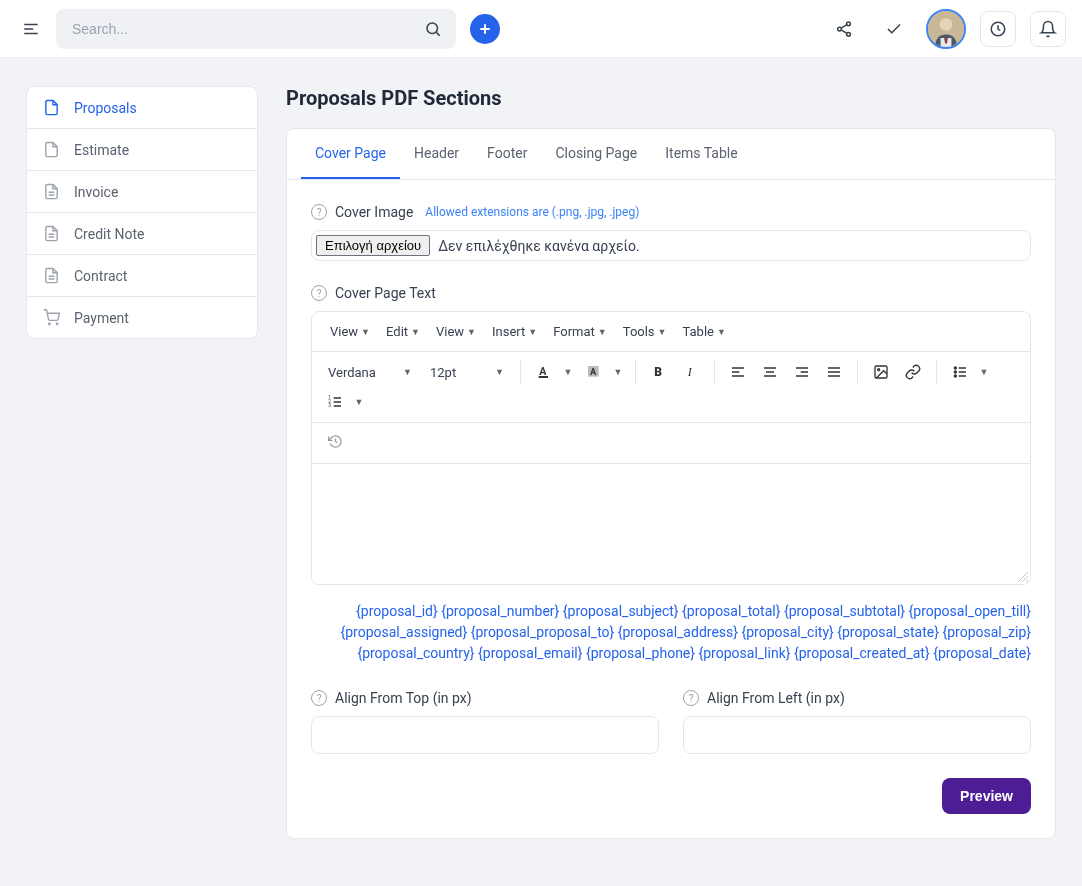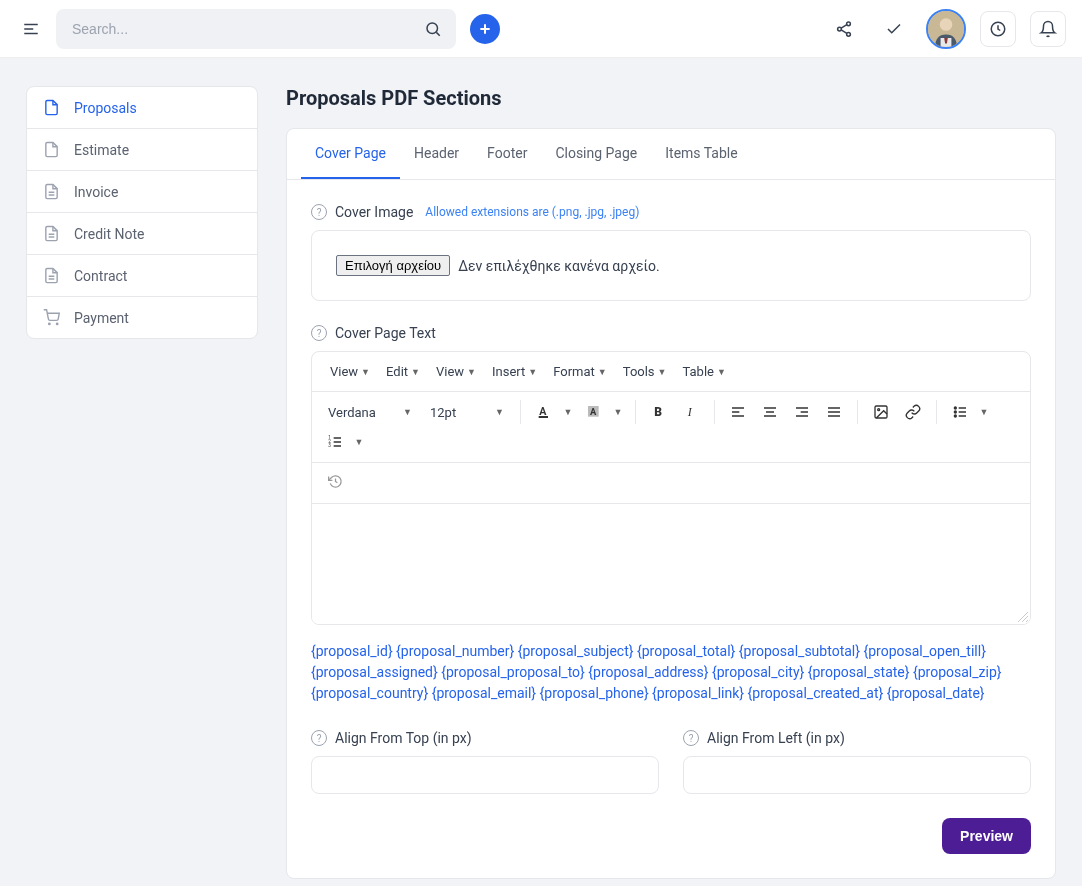--- a/index.html
+++ b/index.html
@@ -37,39 +37,39 @@
 
 .tabs { display: flex; border-bottom: 1px solid #e5e7eb; padding: 0 14px; }
 .tab { padding: 16px 14px; color: #5b6270; cursor: pointer; font-size: 14px; border-bottom: 2px solid transparent; }
 .tab.active { color: #2563eb; border-bottom-color: #2563eb; text-align: center; }
 
 .section { padding: 24px 24px 0 24px; }
 .field-label { display: flex; align-items: center; gap: 8px; margin-bottom: 10px; color: #374151; font-size: 14px; }
 .help-icon { width: 16px; height: 16px; border: 1.5px solid #9ca3af; border-radius: 50%; display: inline-flex; align-items: center; justify-content: center; font-size: 10px; color: #9ca3af; cursor: pointer; }
 .hint { color: #3b82f6; font-size: 12px; margin-left: 4px; }
 
-.file-box { border: 1px solid #e5e7eb; border-radius: 8px; padding: 24px; display: flex; align-items: center; gap: 8px; }
+.file-box { border: 1px solid #e5e7eb; border-radius: 8px; padding: 4px; display: flex; align-items: center; gap: 8px; }
 .file-btn { border: 1px solid #6b7280; background: #efefef; padding: 2px 8px; font-size: 13px; cursor: pointer; border-radius: 2px; }
 .file-text { color: #374151; font-size: 14px; }
 
 .editor-wrap { border: 1px solid #e5e7eb; border-radius: 8px; overflow: hidden; }
 .editor-menubar { display: flex; gap: 4px; padding: 8px 12px; border-bottom: 1px solid #e5e7eb; font-size: 13px; color: #374151; }
 .editor-menubar .menu-item { padding: 4px 6px; cursor: pointer; display: flex; align-items: center; gap: 3px; }
 .caret { font-size: 9px; color: #666; }
 .editor-toolbar { display: flex; flex-wrap: wrap; align-items: center; gap: 2px; padding: 6px 8px; border-bottom: 1px solid #e5e7eb; }
 .tb-select { min-width: 100px; padding: 4px 8px; font-size: 13px; display: flex; align-items: center; justify-content: space-between; cursor: pointer; color: #374151; gap:8px; }
 .tb-sep { width: 1px; height: 24px; background: #e5e7eb; margin: 0 6px; }
 .tb-btn { width: 30px; height: 28px; display: flex; align-items: center; justify-content: center; cursor: pointer; color: #374151; border-radius: 3px; }
 .tb-btn.small { width: 18px; }
 .tb-group { display: flex; align-items: center; }
 .editor-toolbar2 { display: flex; align-items: center; padding: 4px 8px 8px 8px; border-bottom: 1px solid #e5e7eb; }
 .editor-body { min-height: 120px; padding: 12px; background: #fff; position: relative; }
 .resize-grip { position: absolute; right: 2px; bottom: 2px; width: 12px; height: 12px; }
 
-.placeholders { margin-top: 16px; color: #2563eb; font-size: 14px; line-height: 1.5; }
+.placeholders { margin-top: 16px; color: #2563eb; font-size: 14px; line-height: 1.5; text-align: right; }
 
 .two-col { display: flex; gap: 24px; margin-top: 26px; }
 .col { flex: 1; }
 .text-input { width: 100%; height: 38px; border: 1px solid #e5e7eb; border-radius: 8px; padding: 0 12px; outline: none; font-size: 14px; }
 
 .panel-footer { display: flex; justify-content: flex-end; padding: 24px 24px 0 24px; }
 .preview-btn { background: #4c1d95; color: #fff; border: none; padding: 10px 18px; border-radius: 8px; font-size: 14px; font-weight: 600; cursor: pointer; }
 
 svg { display: block; }
 </style>

